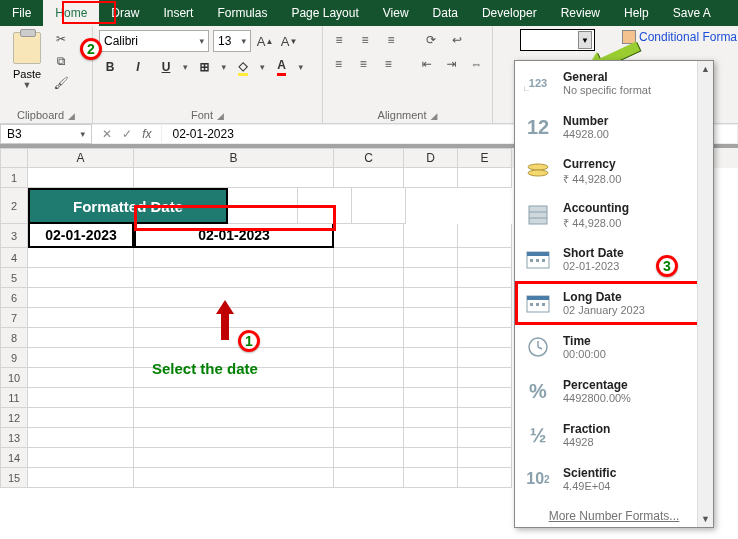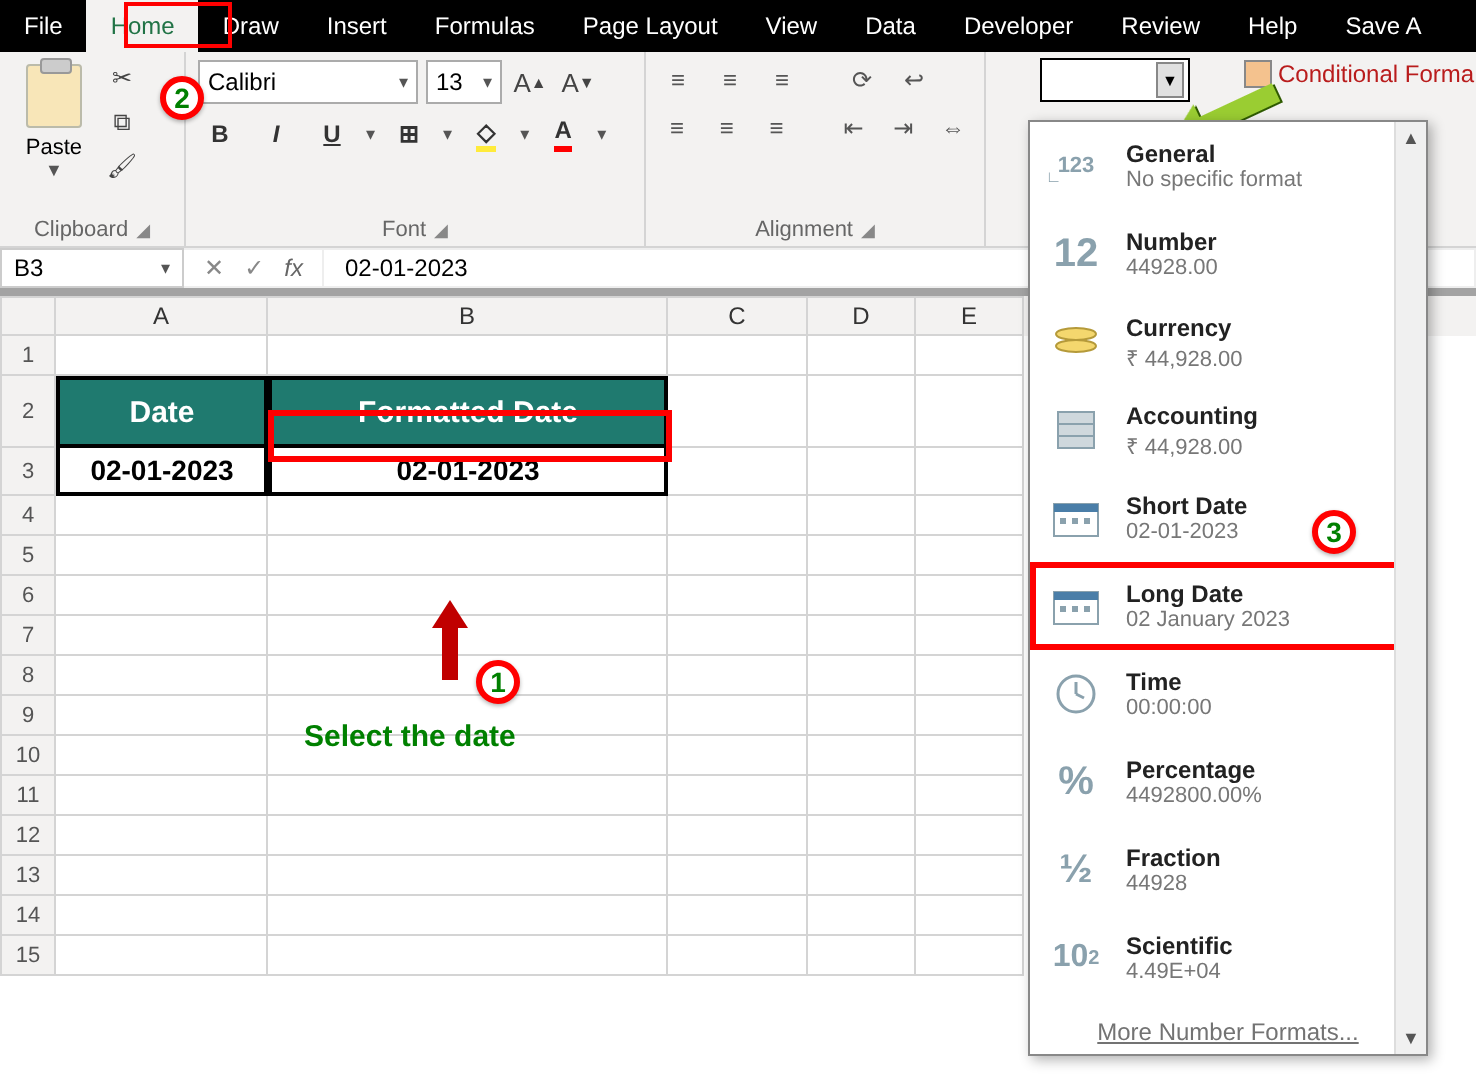--- a/index.html
+++ b/index.html
@@ -1,19 +1,19 @@
 <!DOCTYPE html>
 <html><head>
 <meta charset="utf-8">
 <style>
   * { box-sizing: border-box; margin: 0; padding: 0; font-family: 'Segoe UI', Tahoma, sans-serif; }
   body { width: 738px; height: 539px; overflow: hidden; background: #fff; position: relative; font-size: 12px; }
 
   
-  .ribbon-tabs { background: #000000; height: 26px; display: flex; align-items: stretch; color: #fff; }
+  .ribbon-tabs { background: #14532d; height: 26px; display: flex; align-items: stretch; color: #fff; }
   .ribbon-tab { padding: 4px 12px; cursor: pointer; font-size: 12px; display: flex; align-items: center; }
   .ribbon-tab.active { background: #f3f2f1; color: #217346; }
   .home-highlight { position: absolute; top: 1px; left: 62px; width: 54px; height: 23px; border: 2px solid red; pointer-events: none; }
 
   
   .ribbon-body { background: #f3f2f1; height: 98px; display: flex; border-bottom: 1px solid #d4d4d4; position: relative; }
   .ribbon-group { border-right: 1px solid #d4d4d4; display: flex; flex-direction: column; justify-content: space-between; padding: 4px 6px 2px; }
   .group-label { font-size: 11px; text-align: center; color: #666; padding-top: 2px; }
   .group-label .launcher { margin-left: 4px; font-size: 9px; color: #888; }
 
@@ -38,21 +38,21 @@
 
   
   .align-group { width: 170px; }
   .align-row { display:flex; gap:6px; margin-bottom:4px;}
   .align-btn { width:20px; height:20px; display:flex; align-items:center; justify-content:center; color:#555;}
 
   
   .numfmt-box { position:absolute; top: 3px; left: 520px; width: 75px; height: 22px; border:1px solid #000; background:#fff; display:flex; align-items:center; justify-content:flex-end; padding: 0 2px;}
   .numfmt-box .dd { width: 14px; height:18px; background:#e1e1e1; border:1px solid #888; display:flex; align-items:center; justify-content:center; font-size:8px;}
 
-  .cond-fmt { position:absolute; top:4px; left:622px; font-size:12px; color:#b91c1c; display:flex; align-items:center; gap:3px;}
+  .cond-fmt { position:absolute; top:4px; left:622px; font-size:12px; color:#1d4ed8; display:flex; align-items:center; gap:3px;}
   .cond-icon { width:14px; height:14px; background:#f4c28e; border:1px solid #888;}
 
   .arrow-anno { position:absolute; top:24px; left:598px; transform: rotate(-25deg); pointer-events: none;}
   .arrow-anno .shaft { width: 42px; height: 10px; background: #9acd32; }
   .arrow-anno .head { width:0;height:0;border-top:12px solid transparent;border-bottom:12px solid transparent;border-right:18px solid #9acd32; position:absolute; left:-16px; top:-7px;}
   .arrow-anno * { filter: drop-shadow(1px 1px 0 #2e5a00);}
 
   
   .fx-bar { height: 24px; background:#fff; border-bottom:4px solid #a3a3a3; display:flex; align-items:stretch; }
   .name-box { width: 92px; border:1px solid #ccc; display:flex; align-items:center; padding:0 6px; font-size:12px; justify-content:space-between;}
@@ -247,21 +247,20 @@
   <div class="row">
     <div class="row-h">1</div>
     <div class="cell col-A"></div>
     <div class="cell col-B"></div>
     <div class="cell col-C"></div>
     <div class="cell col-D"></div>
     <div class="cell col-E"></div>
   </div>
   <div class="row row2">
     <div class="row-h">2</div>
-    <div class="cell col-A hdr-cell">Date</div>
     <div class="cell col-B hdr-cell">Formatted Date</div>
     <div class="cell col-C"></div>
     <div class="cell col-D"></div>
     <div class="cell col-E"></div>
   </div>
   <div class="row row3">
     <div class="row-h">3</div>
     <div class="cell col-A data-cell">02-01-2023</div>
     <div class="cell col-B data-cell">02-01-2023</div>
     <div class="cell col-C"></div>

